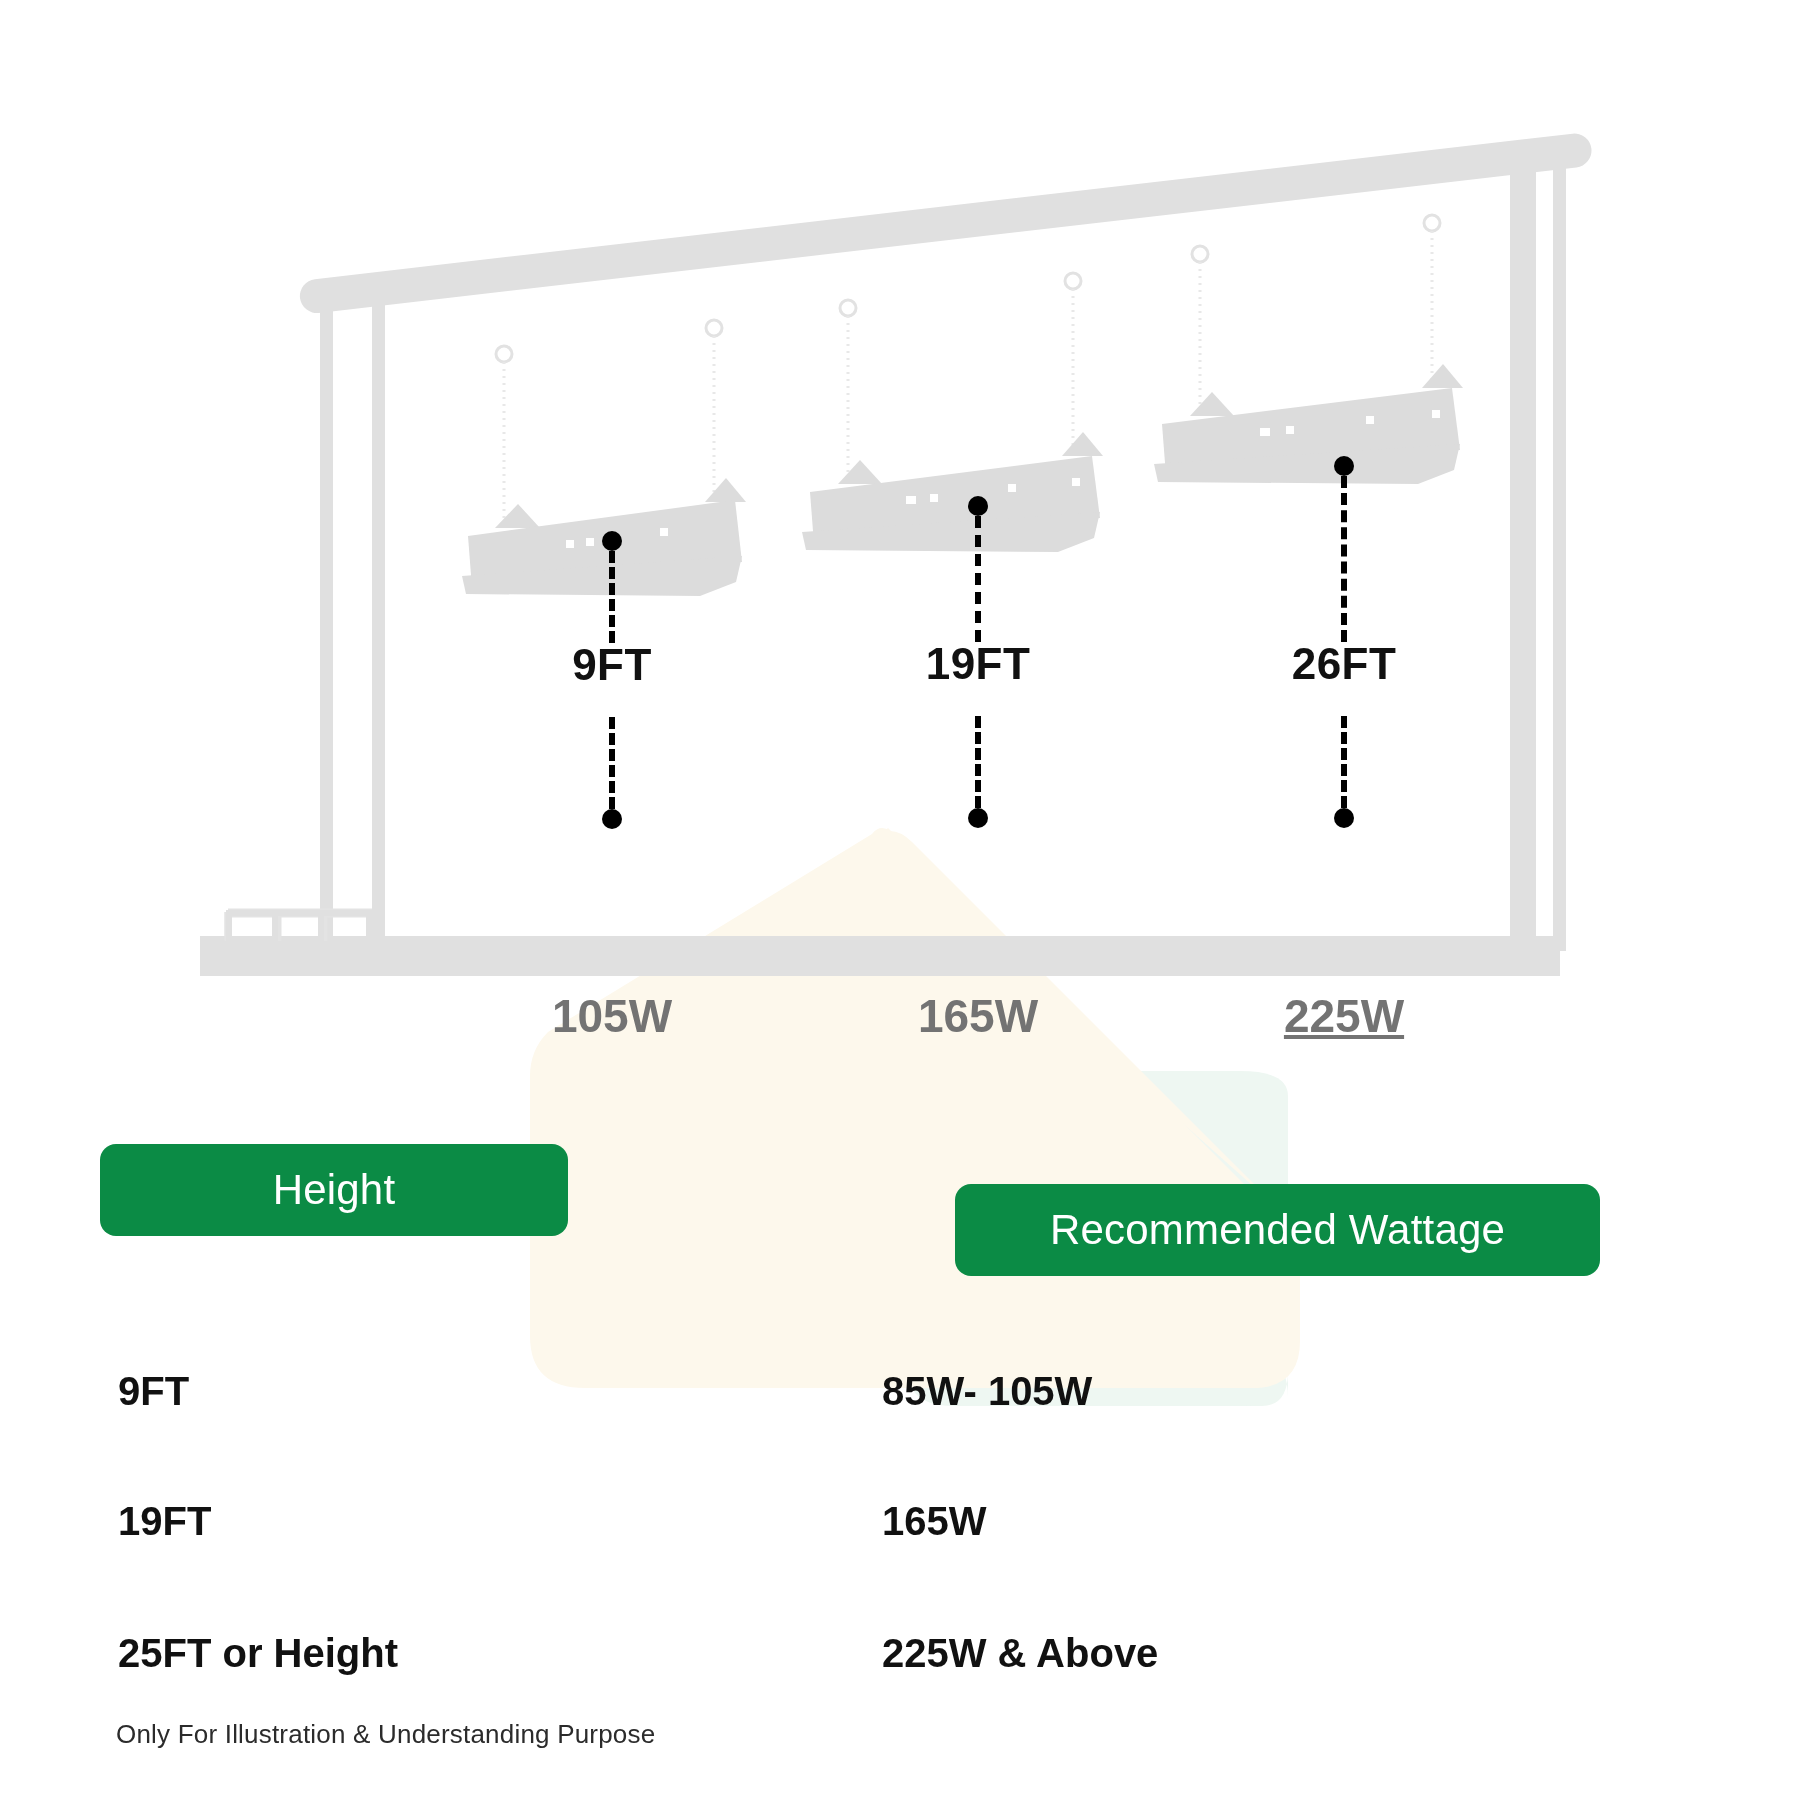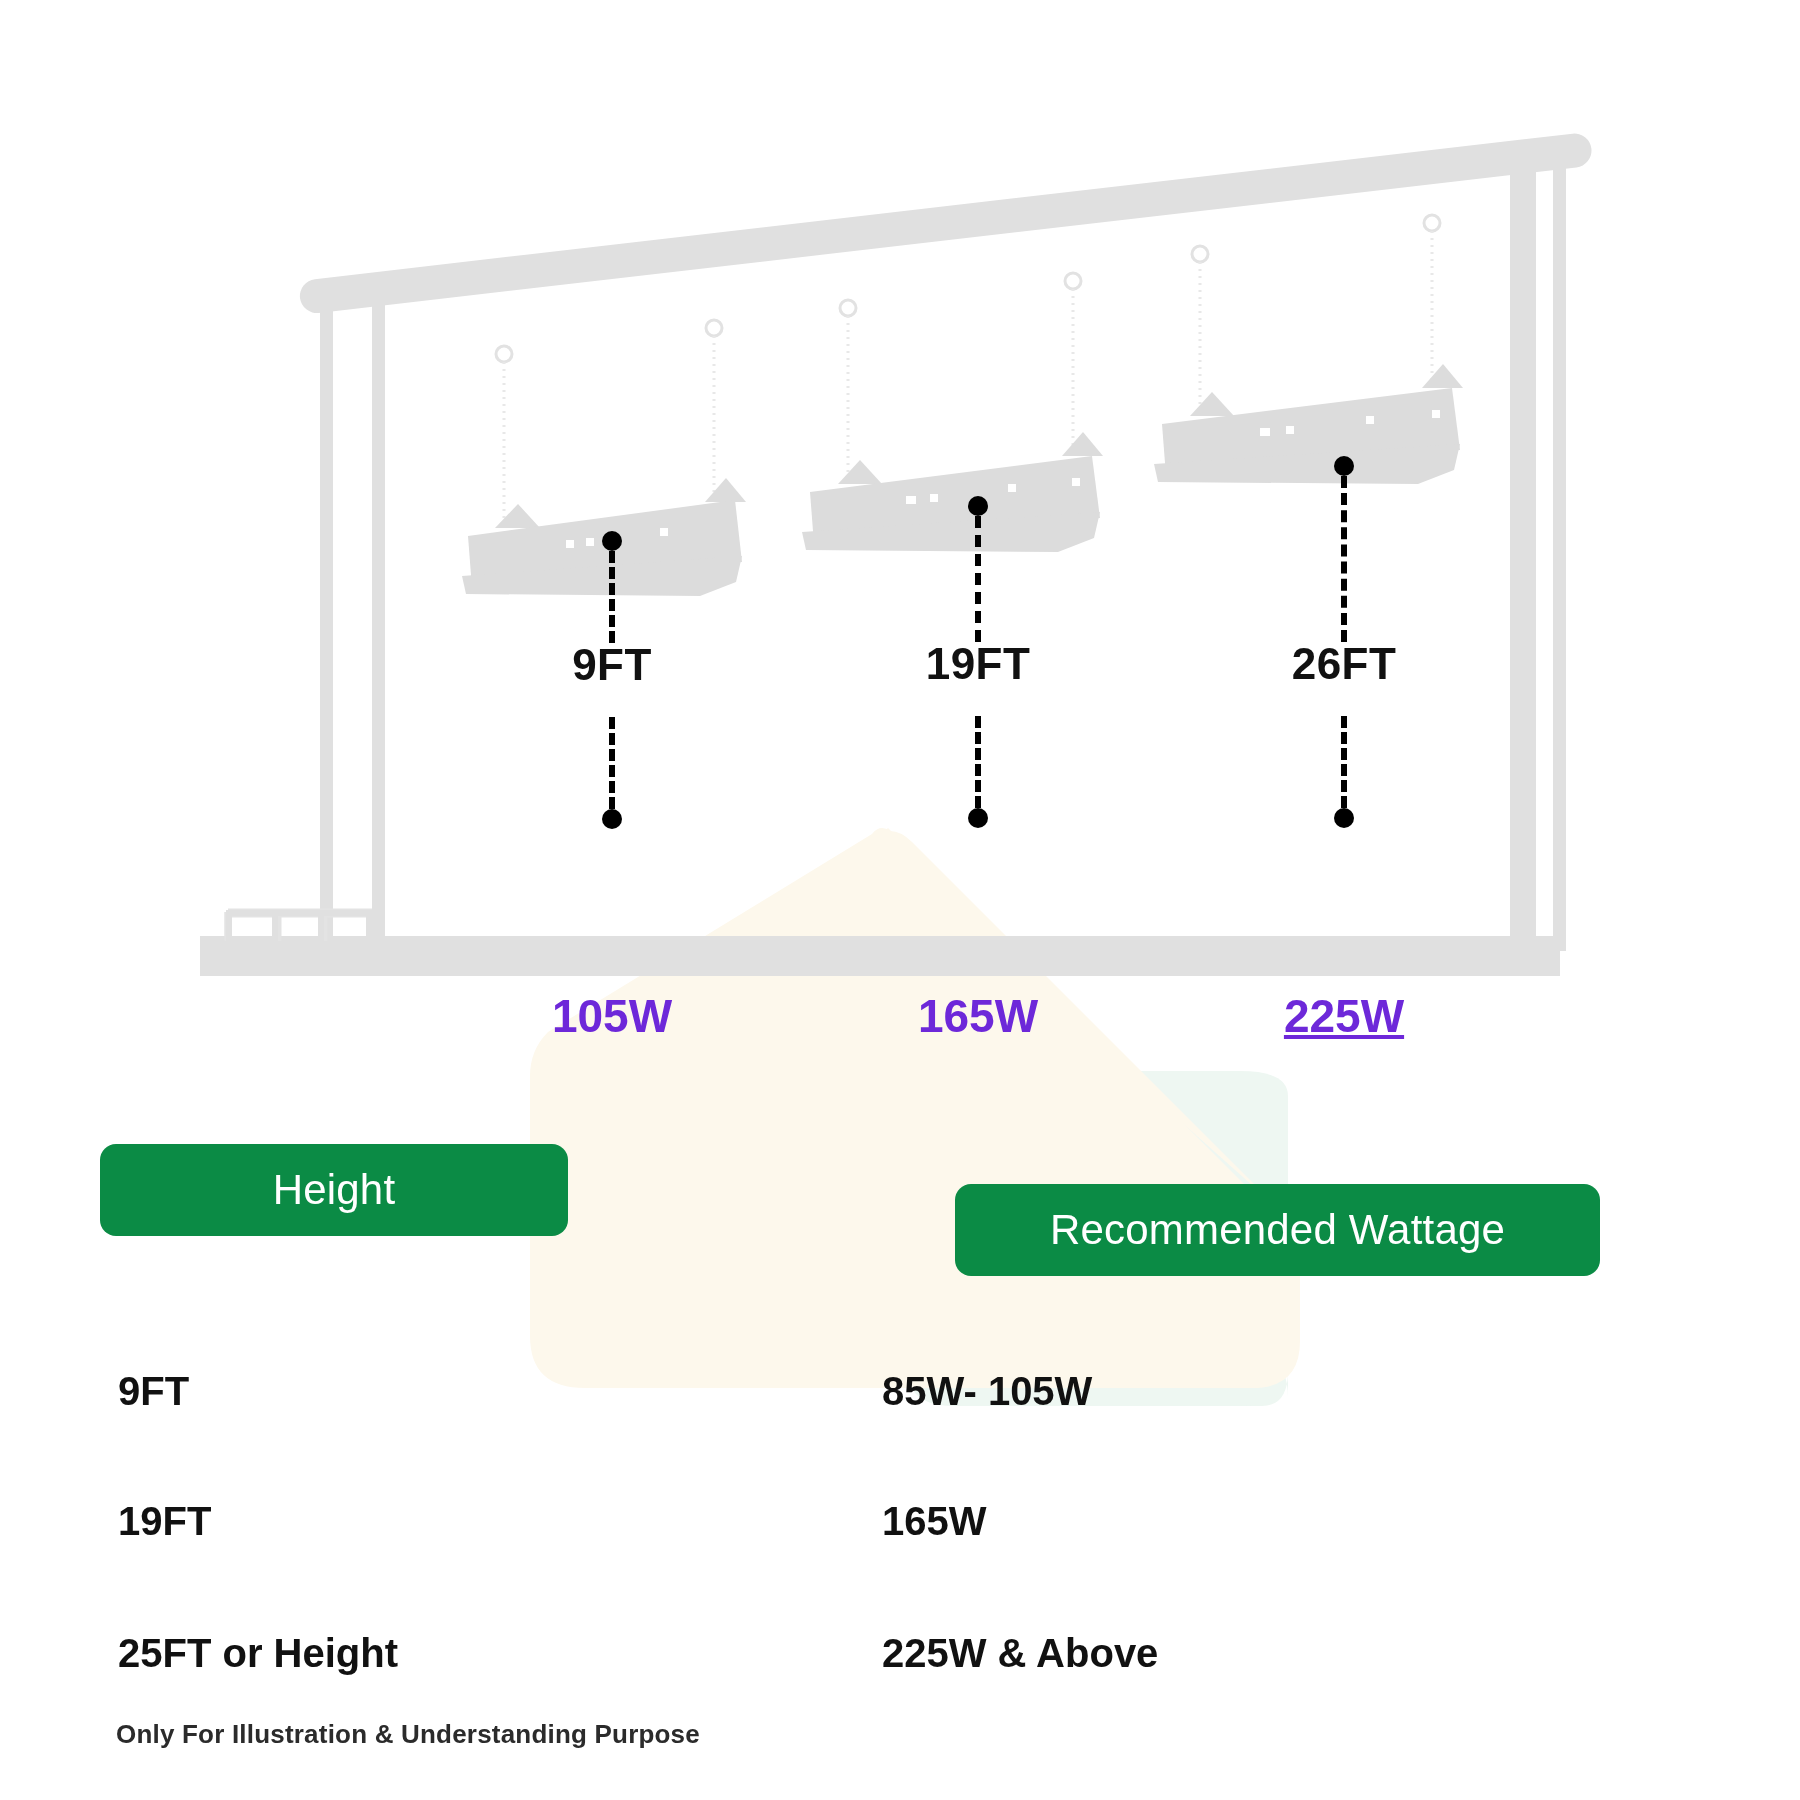--- a/index.html
+++ b/index.html
@@ -71,21 +71,21 @@
     white-space: nowrap;
     line-height: 1;
     flex: 0 0 auto;
   }
 
   .watt-label {
     position: absolute;
     z-index: 3;
     font-size: 46px;
     font-weight: 700;
-    color: #6d28d9;
+    color: #737373;
     white-space: nowrap;
     line-height: 1;
     transform: translateX(-50%);
   }
 
   
   .table-wrap {
     position: absolute;
     left: 0;
     top: 1110px;
@@ -134,21 +134,21 @@
   .row-0 { top: 245px; }
   .row-1 { top: 375px; }
   .row-2 { top: 507px; }
 
   
   #footer-note {
     position: absolute;
     left: 116px;
     top: 1703px;
     font-size: 26px;
-    font-weight: 700;
+    font-weight: 400;
     color: #2b2b2b;
     letter-spacing: 0.2px;
     white-space: nowrap;
     z-index: 4;
   }
 </style>
 </head>
 <body>
 
 <div id="canvas">

